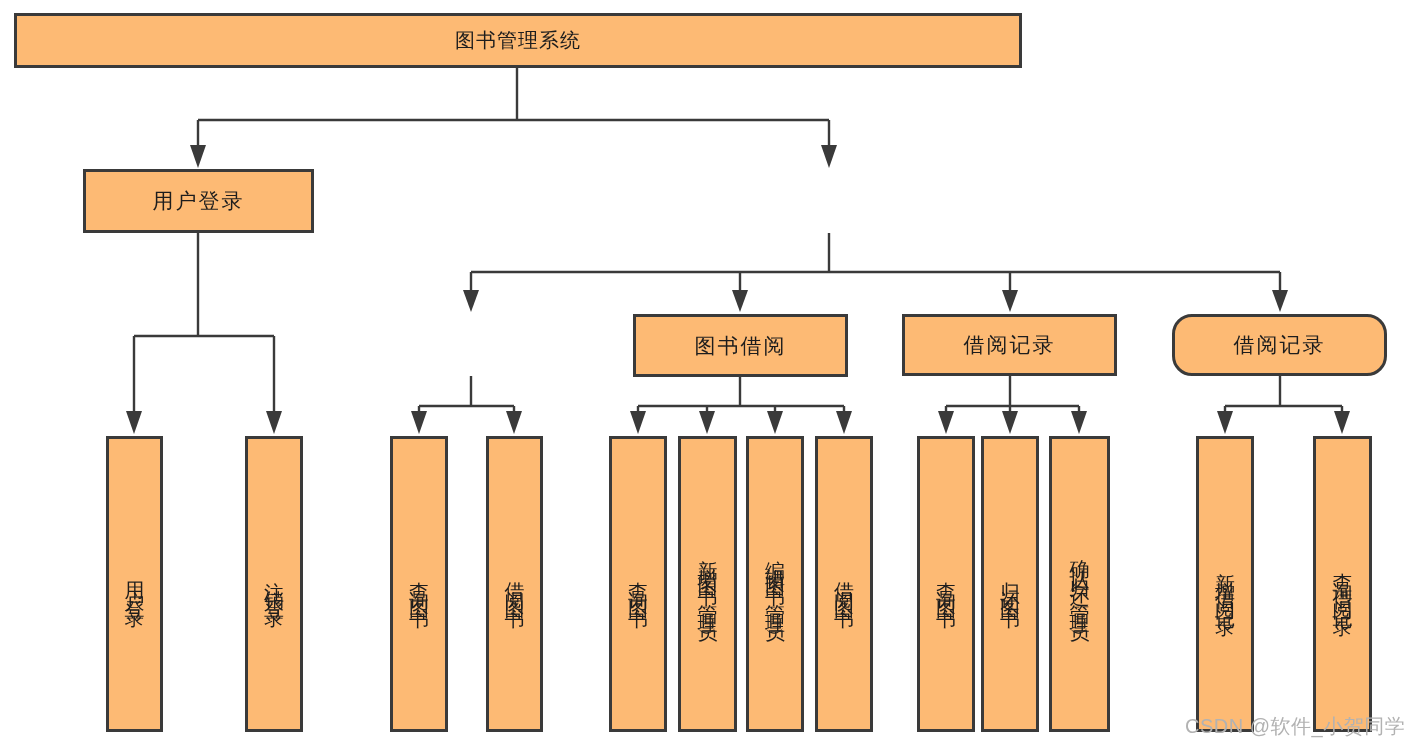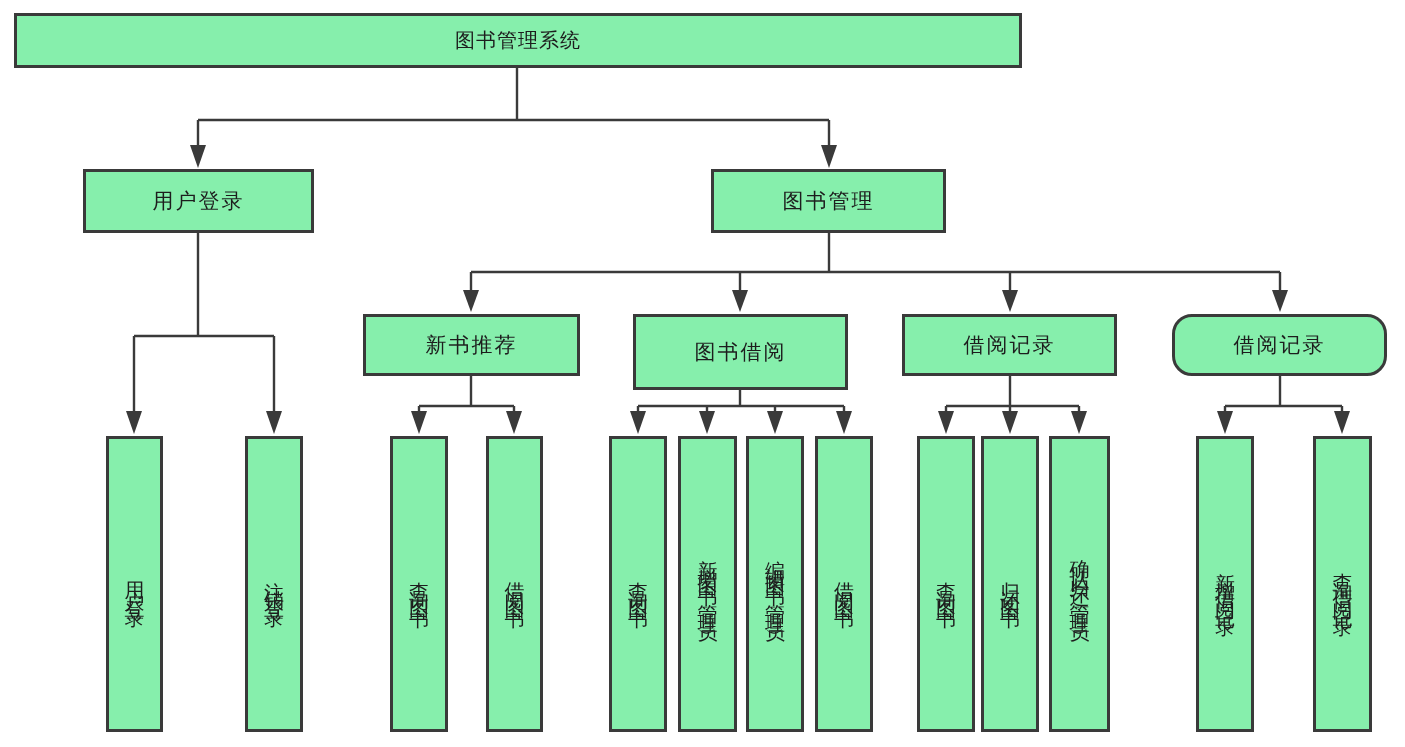--- a/index.html
+++ b/index.html
@@ -2,21 +2,21 @@
 <html><head>
 <meta charset="utf-8">
 <style>
   html, body { margin:0; padding:0; background:#ffffff; }
   .canvas {
     position:relative; width:1405px; height:747px; background:#ffffff;
     font-family:"Liberation Sans", sans-serif; overflow:hidden;
   }
   svg.connectors { position:absolute; left:0; top:0; z-index:1; }
   .box {
-    position:absolute; box-sizing:border-box; background:#86efac;
+    position:absolute; box-sizing:border-box; background:#fdba74;
     border:3px solid #3a3a3a; color:#1d1d1d; z-index:2;
     display:flex; align-items:center; justify-content:center;
   }
   .h-label { font-size:21px; letter-spacing:2px; white-space:nowrap; }
   .root .h-label { font-size:20px; letter-spacing:1px; }
   .leaf-label {
     writing-mode:vertical-rl; text-orientation:mixed;
     font-size:20px; letter-spacing:9px; line-height:1.15; white-space:nowrap;
   }
   .watermark {
@@ -92,28 +92,22 @@
     </g>
   </svg>
 
   <div class="box root" style="left:14px; top:13px; width:1008px; height:55px;">
     <span class="h-label">图书管理系统</span>
   </div>
 
   <div class="box" style="left:83px; top:169px; width:231px; height:64px;">
     <span class="h-label">用户登录</span>
   </div>
-  <div class="box" style="left:711px; top:169px; width:235px; height:64px;">
-    <span class="h-label">图书管理</span>
-  </div>
 
-  <div class="box" style="left:363px; top:314px; width:217px; height:62px;">
-    <span class="h-label">新书推荐</span>
-  </div>
-  <div class="box" style="left:633px; top:314px; width:215px; height:76px;">
+  <div class="box" style="left:633px; top:314px; width:215px; height:63px;">
     <span class="h-label">图书借阅</span>
   </div>
   <div class="box" style="left:902px; top:314px; width:215px; height:62px;">
     <span class="h-label">借阅记录</span>
   </div>
   <div class="box" style="left:1172px; top:314px; width:215px; height:62px;border-radius:20px;">
     <span class="h-label">借阅记录</span>
   </div>
 
   <div class="box" style="left:106px; top:436px; width:57px; height:296px;">
@@ -153,14 +147,15 @@
     <span class="leaf-label">确认归还（管理员）</span>
   </div>
 
   <div class="box" style="left:1196px; top:436px; width:58px; height:296px;">
     <span class="leaf-label">新增借阅记录</span>
   </div>
   <div class="box" style="left:1313px; top:436px; width:59px; height:296px;">
     <span class="leaf-label">查询借阅记录</span>
   </div>
 
+  <div class="watermark">CSDN @软件_小贺同学</div>
 
 </div>
 
 </body></html>

